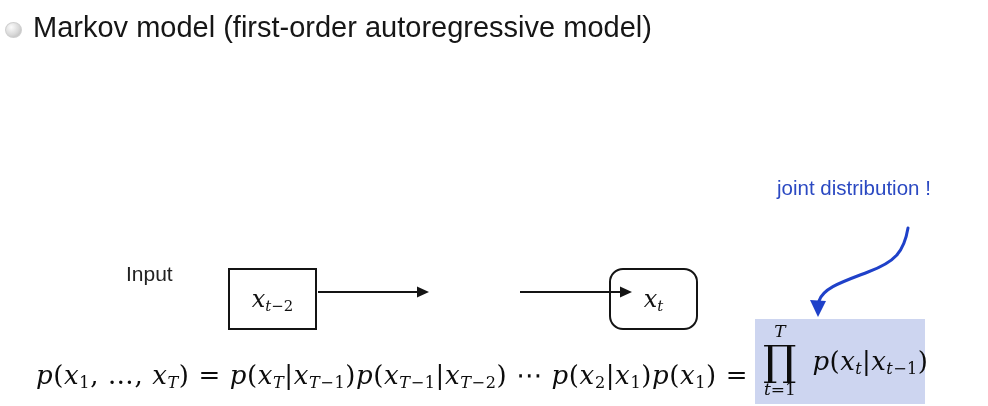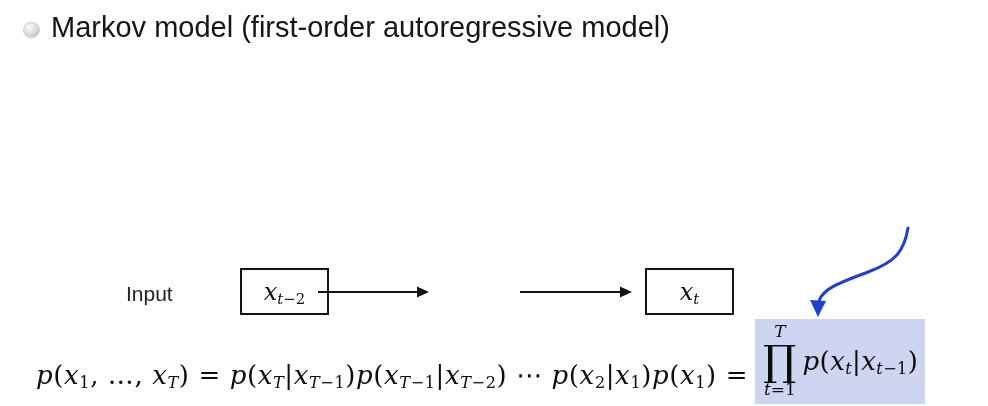--- a/index.html
+++ b/index.html
@@ -6,44 +6,44 @@
   .slide{
     position:relative;
     width:988px;height:406px;
     background:#ffffff;
     overflow:hidden;
     font-family:"Liberation Sans",sans-serif;
     color:#1a1a1a;
   }
 
   
-  .title-row{position:absolute;left:21px;top:10px;display:flex;align-items:flex-start;}
+  .title-row{position:absolute;left:3px;top:10px;display:flex;align-items:flex-start;}
   .bullet{
     width:15px;height:14px;border-radius:50%;
     margin:12px 11px 0 2px;
     background:radial-gradient(circle at 35% 30%, #fbfbfb 0%, #d9d9d9 55%, #b3b3b3 100%);
     border:1px solid #cfcfcf;
     flex:0 0 auto;
   }
   .page-title{
     font-size:29px;line-height:1.2;font-weight:400;color:#161616;
     letter-spacing:0px;
   }
 
   
   .input-label{
-    position:absolute;left:126px;top:282px;
+    position:absolute;left:126px;top:262px;
     font-size:21px;color:#222222;
   }
   .node{
-    position:absolute;top:268px;height:47px;width:89px;
+    position:absolute;top:268px;height:62px;width:89px;
     box-sizing:border-box;border:2px solid #141414;background:#ffffff;
-    display:flex;align-items:center;justify-content:center;margin-left:12px;
+    display:flex;align-items:center;justify-content:center;
   }
-  .node-1{left:228px;} .node-2{left:430px;} .node-3{left:633px;}
+  .node-1{left:228px;} .node-2{left:430px;} .node-3{left:609px;border-radius:14px;}
   .math{font-family:"DejaVu Serif","Liberation Serif",serif;font-style:normal;}
   .math i{font-style:italic;}
   .math sub{font-size:62%;vertical-align:-0.25em;line-height:0;}
   .node .math{font-size:24px;color:#111111;}
 
   
   .overlay{position:absolute;left:0;top:0;width:988px;height:406px;pointer-events:none;}
   .black-arrow{stroke:#141414;stroke-width:2;fill:none;}
   .black-head{fill:#141414;stroke:none;}
   .blue-curve{stroke:var(--arrow-blue,#1f41c9);stroke-width:3;fill:none;stroke-linecap:round;}
@@ -72,21 +72,21 @@
     width:170px;height:85px;
     display:flex;align-items:center;
     padding-left:8px;box-sizing:border-box;
   }
   .prod-col{
     display:flex;flex-direction:column;align-items:center;
     color:#0c0c0c;
   }
   .prod-limit{font-size:17px;line-height:1.05;}
   .prod-symbol{font-size:42px;line-height:0.95;}
-  .prod-body{font-size:26px;color:#0c0c0c;margin-left:6px;letter-spacing:0.4px;white-space:nowrap;}
+  .prod-body{font-size:26px;color:#0c0c0c;margin-left:16px;letter-spacing:0.4px;white-space:nowrap;}
 </style>
 </head>
 <body>
 
 <div class="slide">
 
   <div class="title-row">
     <span class="bullet"></span>
     <span class="page-title">Markov model (first-order autoregressive model)</span>
   </div>
@@ -109,20 +109,21 @@
       <line class="black-arrow" x1="520" y1="292" x2="621" y2="292"></line>
       <path class="black-head" d="M632 292 L620 286.5 L620 297.5 Z"></path>
     </g>
     <g>
       <path class="blue-curve" d="M908 228 C904 252 895 262 868 272 C842 282 823 288 819 301"></path>
       <path class="blue-head" d="M818 317 L810 300 L826 301 Z"></path>
     </g>
   </svg>
 
   <div class="annotation">
+    <div>joint distribution !</div>
   </div>
 
   <div class="formula-row">
     <span class="formula-lhs math"><i>p</i>(<i>x</i><sub>1</sub>, …, <i>x</i><sub><i>T</i></sub>) = <i>p</i>(<i>x</i><sub><i>T</i></sub>|<i>x</i><sub><i>T</i>−1</sub>)<i>p</i>(<i>x</i><sub><i>T</i>−1</sub>|<i>x</i><sub><i>T</i>−2</sub>) ⋯ <i>p</i>(<i>x</i><sub>2</sub>|<i>x</i><sub>1</sub>)<i>p</i>(<i>x</i><sub>1</sub>) =</span>
     <span class="product-highlight">
       <span class="prod-col">
         <span class="prod-limit math"><i>T</i></span>
         <span class="prod-symbol math">∏</span>
         <span class="prod-limit math"><i>t</i>=1</span>
       </span>

